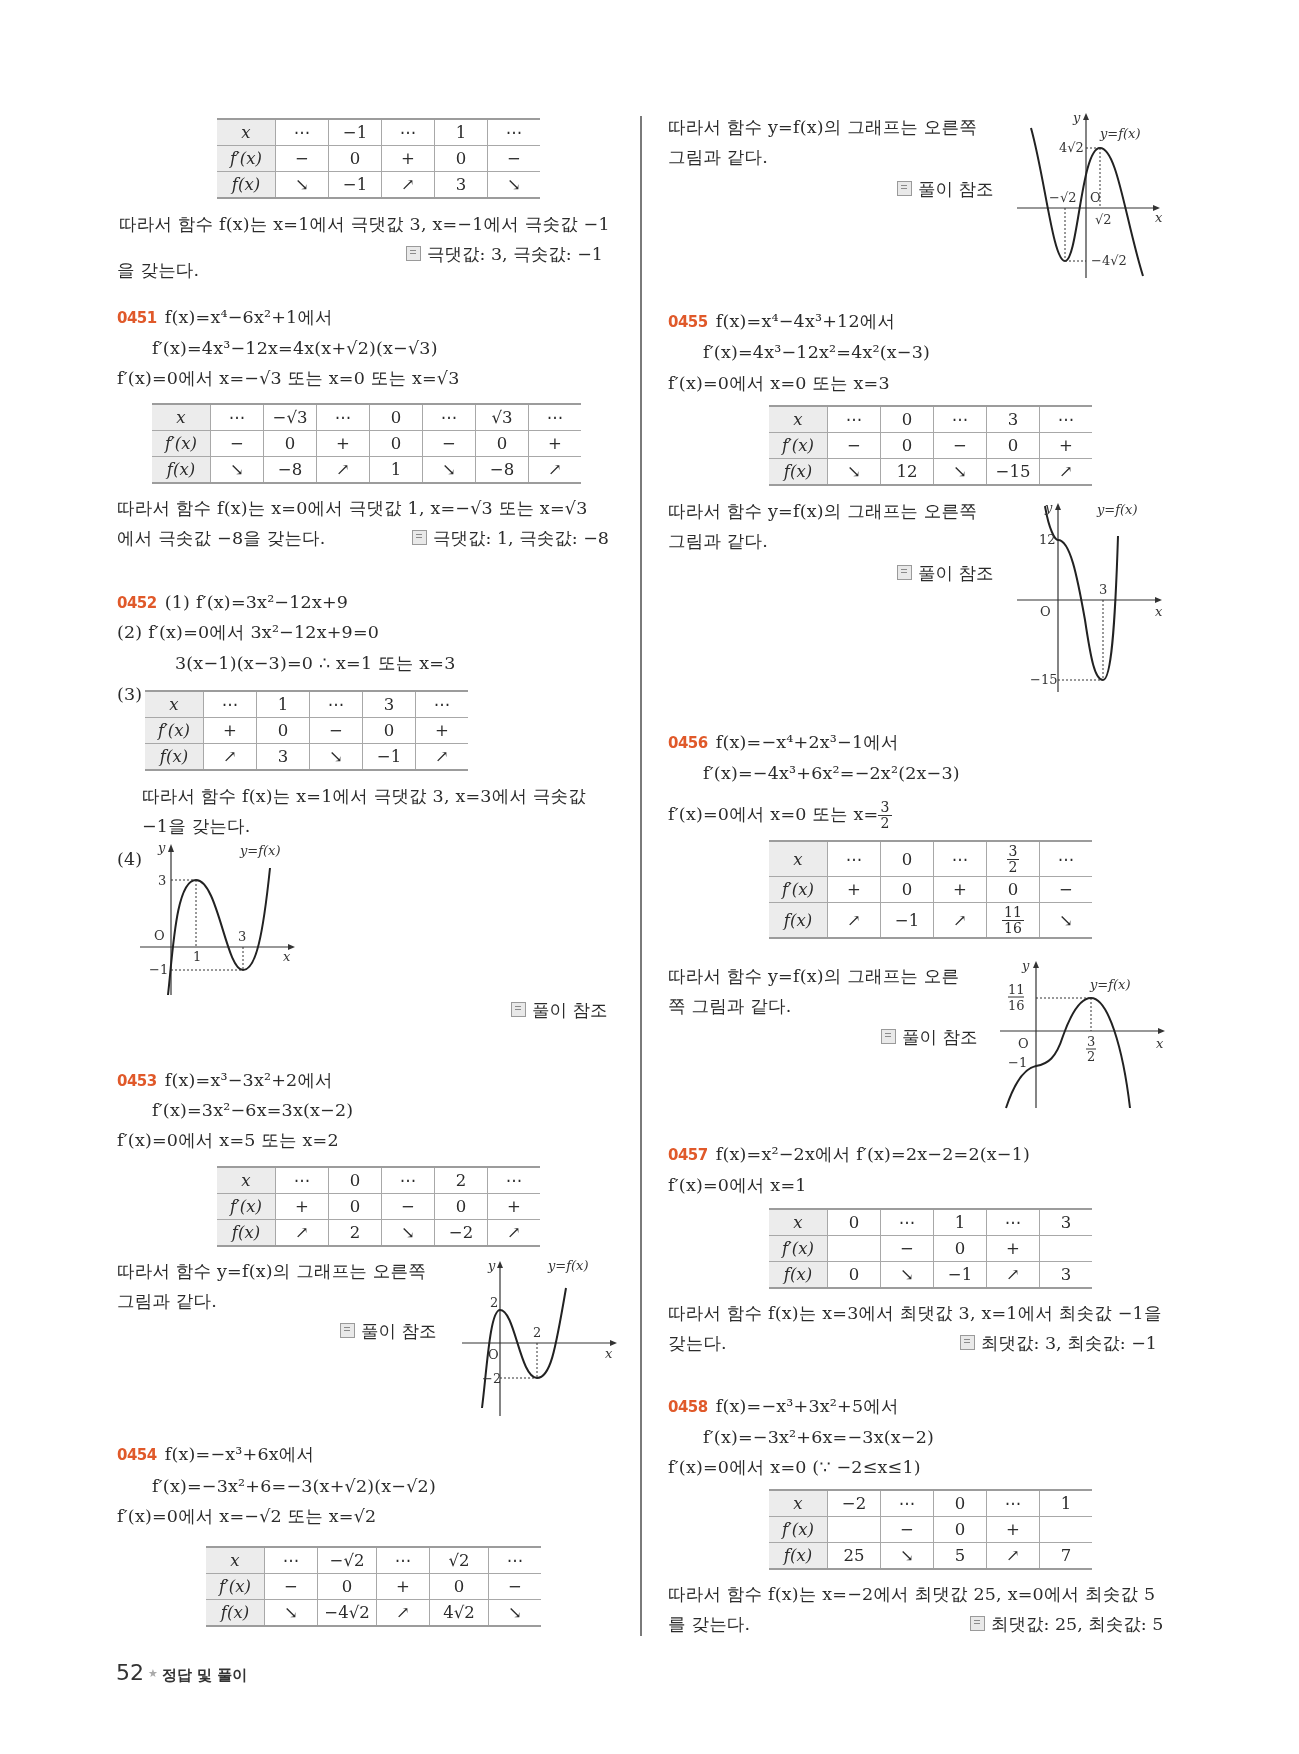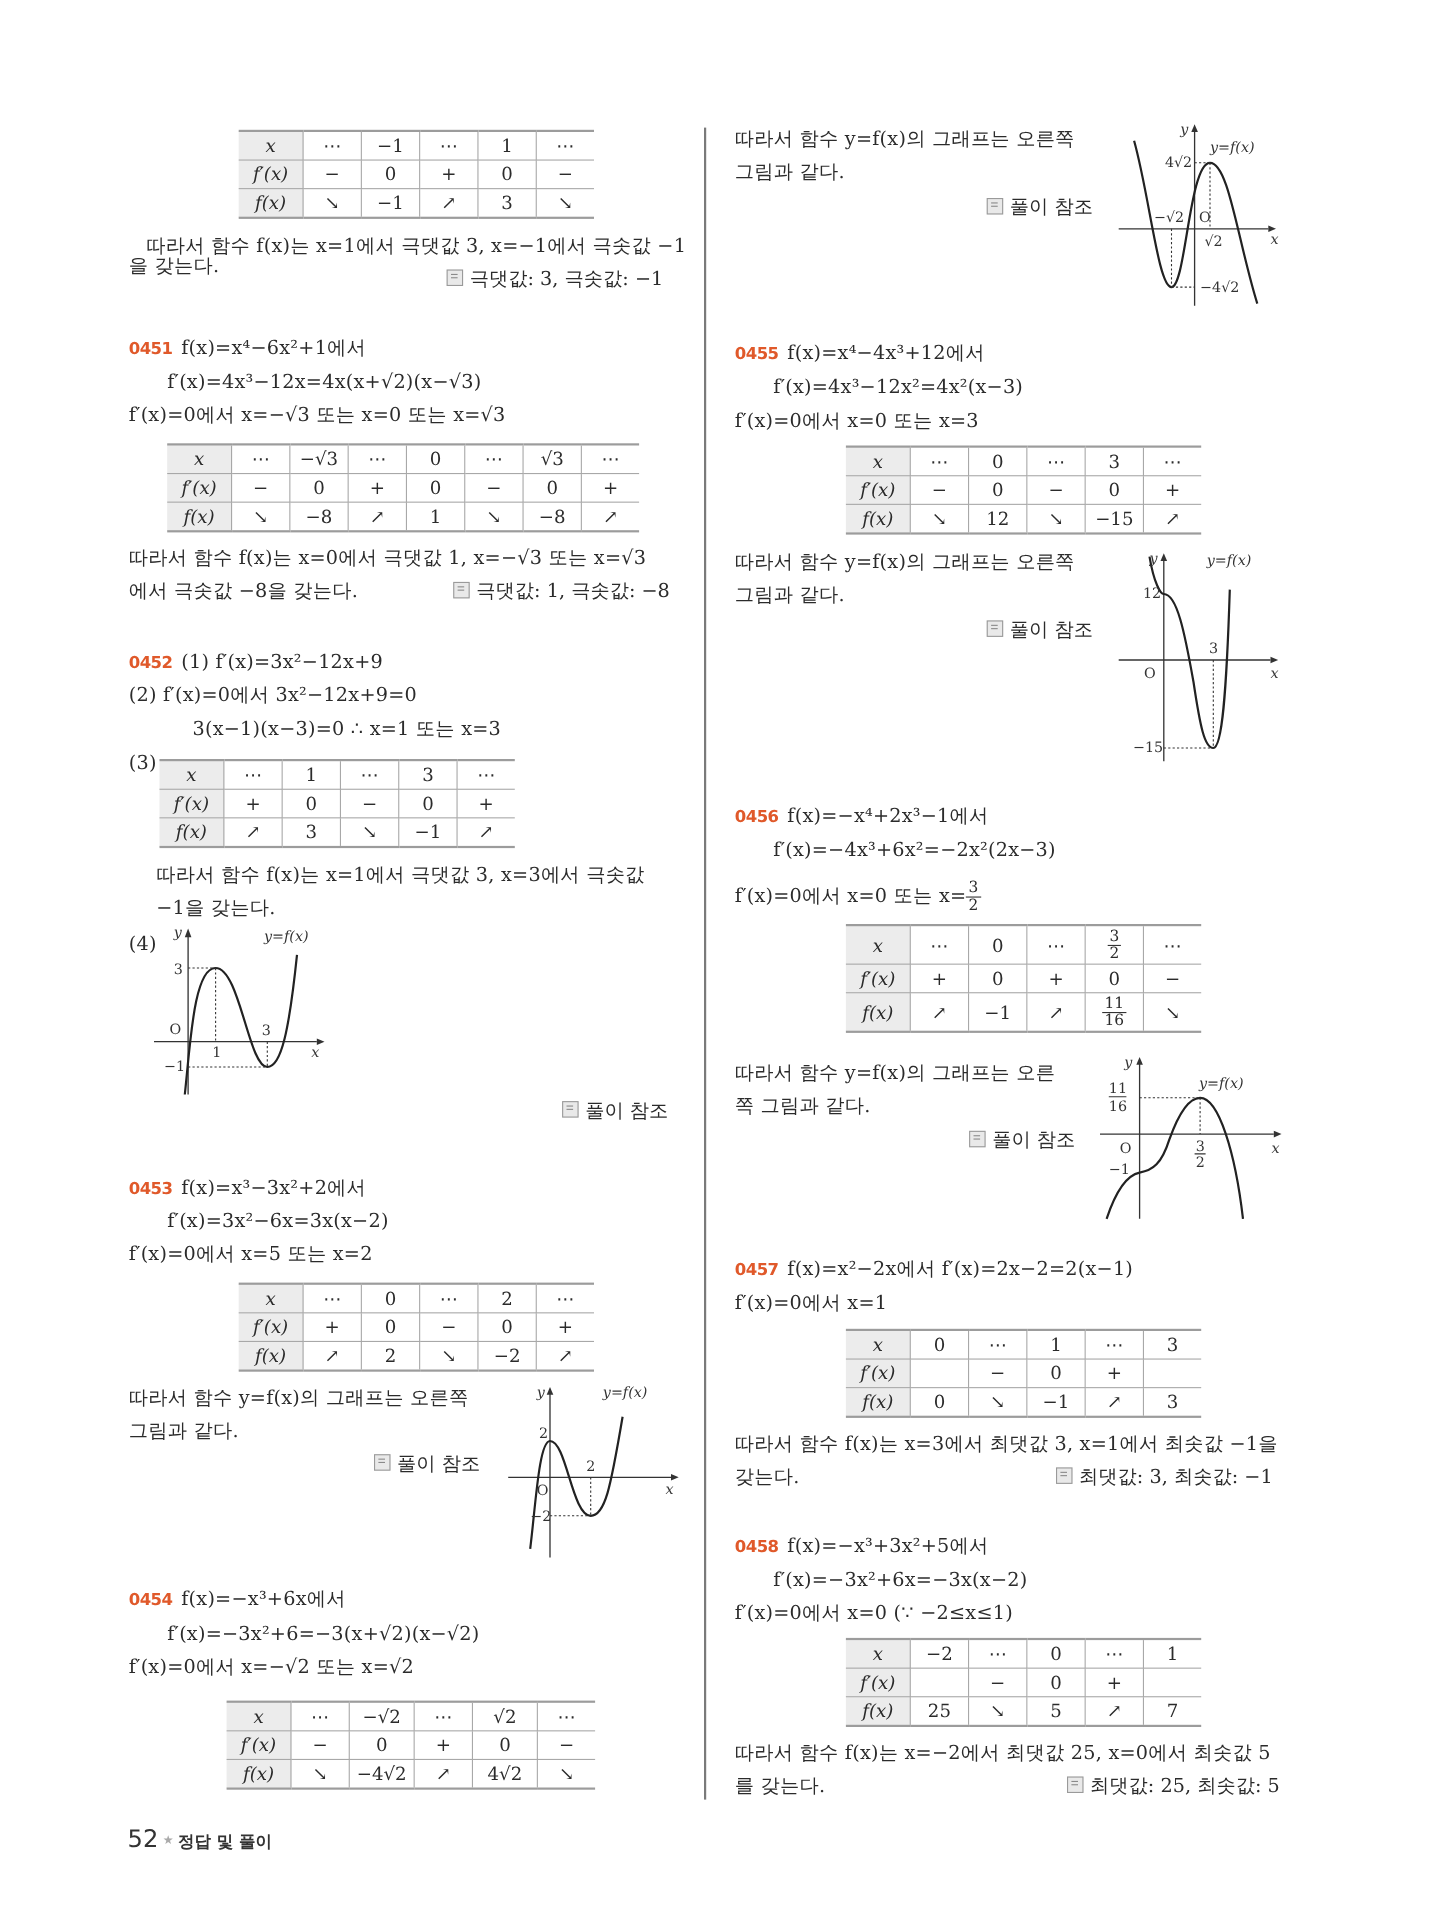--- a/index.html
+++ b/index.html
@@ -56,22 +56,22 @@
   <tr>
         <td>f(x)</td>
         <td>↘</td>
         <td>−1</td>
         <td>↗</td>
         <td>3</td>
         <td>↘</td>
       </tr>
 </tbody>
   </table>
-<div class="line" style="left:133px;top:213px;">따라서 함수 f(x)는 x=1에서 극댓값 3, x=−1에서 극솟값 −1</div>
-<div class="line" style="left:117px;top:231px;">을 갖는다.</div>
+<div class="line" style="left:119px;top:213px;">따라서 함수 f(x)는 x=1에서 극댓값 3, x=−1에서 극솟값 −1</div>
+<div class="line" style="left:117px;top:259px;">을 갖는다.</div>
 <div class="ans" style="left:406px;top:243px;"><span class="ans-icon"></span><span>극댓값: 3, 극솟값: −1</span></div>
 
 <div class="line" style="left:117px;top:306px;"><span class="pnum">0451</span><span>f(x)=x⁴−6x²+1에서</span></div>
 <div class="line" style="left:152px;top:337px;">f′(x)=4x³−12x=4x(x+√2)(x−√3)</div>
 <div class="line" style="left:117px;top:367px;">f′(x)=0에서      x=−√3 또는 x=0 또는 x=√3</div>
 <table class="vt" style="left:152px;top:403px;">
   <tbody>
       <tr>
         <td>x</td>
         <td class="c">⋯</td>

